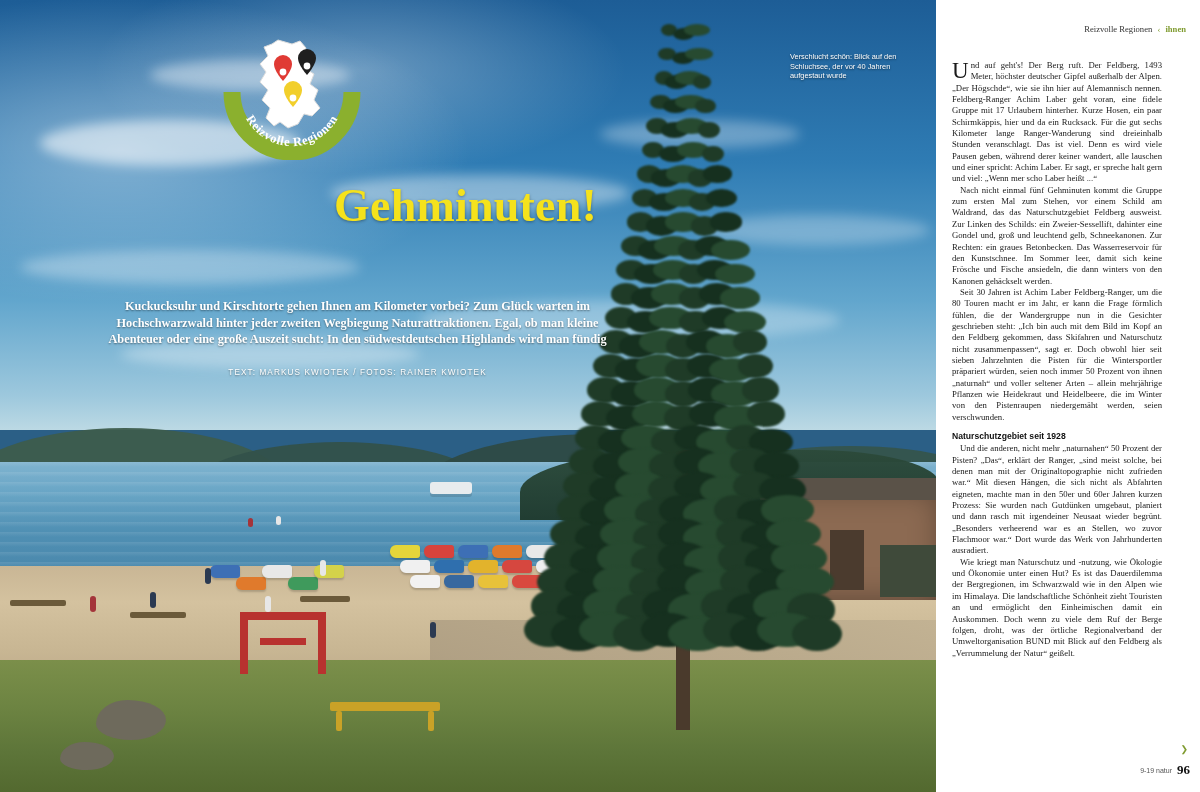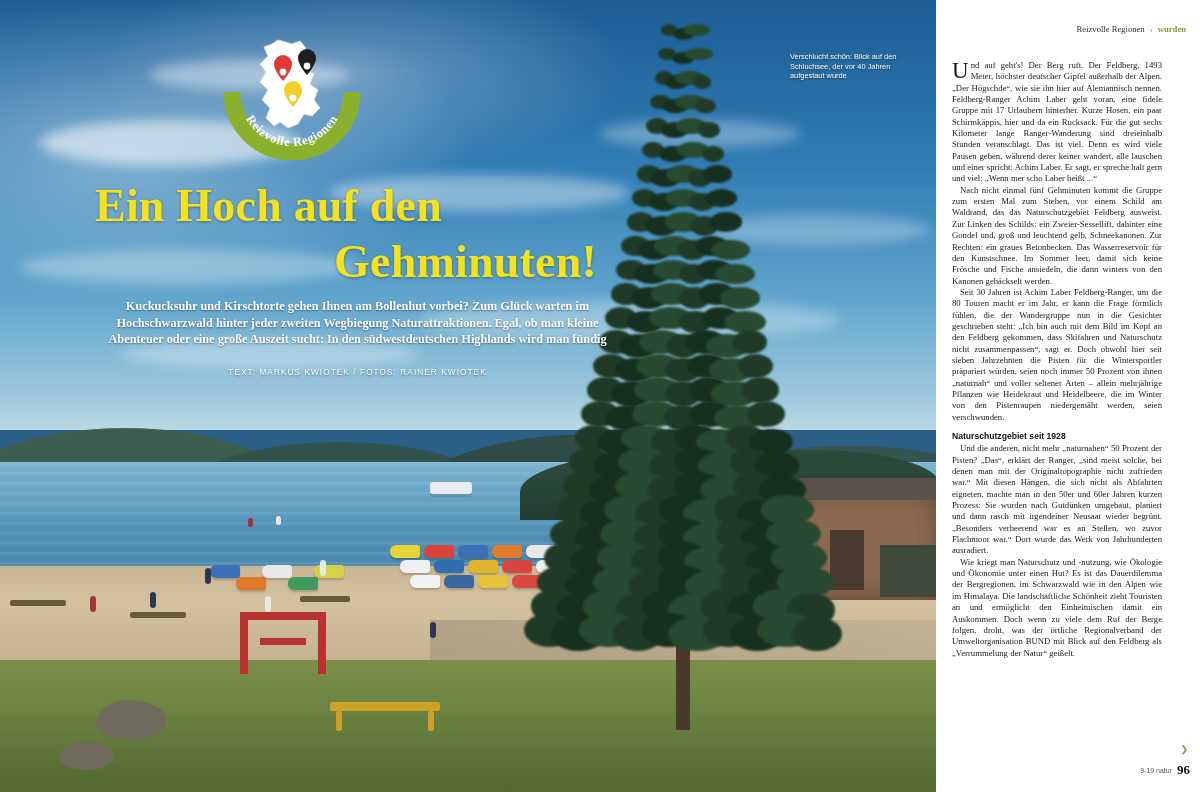--- a/index.html
+++ b/index.html
@@ -688,36 +688,35 @@
           <circle cx="59" cy="28" r="3.4" fill="#ffffff"></circle>
         </g>
         <g>
           <path d="M36,52 a9,9 0 1 1 18,0 c0,7 -9,17 -9,17 s-9,-10 -9,-17 z" fill="#f2cf2b"></path>
           <circle cx="45" cy="60" r="3.4" fill="#ffffff"></circle>
         </g>
       </svg>
     </div>
 
     <div class="headline">
-      <div class="l1">Ein Hoch auf den</div>
       <div class="l2">Gehminuten!</div>
     </div>
 
-    <div class="standfirst">Kuckucksuhr und Kirschtorte gehen Ihnen am Bollenhut vorbei? Zum Glück warten im Hochschwarzwald hinter jeder zweiten Wegbiegung Naturattraktionen. Egal, ob man kleine Abenteuer oder eine große Auszeit sucht: In den südwestdeutschen Highlands wird man fündig</div>
+    <div class="standfirst">Kuckucksuhr und Kirschtorte gehen Ihnen am Kilometer vorbei? Zum Glück warten im Hochschwarzwald hinter jeder zweiten Wegbiegung Naturattraktionen. Egal, ob man kleine Abenteuer oder eine große Auszeit sucht: In den südwestdeutschen Highlands wird man fündig</div>
     <div class="credits">TEXT: MARKUS KWIOTEK / FOTOS: RAINER KWIOTEK</div>
 
     <div class="photo-caption">Verschlucht schön: Blick auf den Schluchsee, der vor 40 Jahren aufgestaut wurde</div>
   </div>
 
   <div class="textcol">
 
     <div class="running-head">
       <span>Reizvolle Regionen</span>
       <span class="chev">‹</span>
-      <span class="brand">wurden</span>
+      <span class="brand">ihnen</span>
     </div>
 
     <div class="body" id="articleBody">
         <p class="first"><span class="dropcap">U</span>nd auf geht's! Der Berg ruft. Der Feldberg, 1493 Meter, höchster deutscher Gipfel außerhalb der Alpen. „Der Högschde“, wie sie ihn hier auf Alemannisch nennen. Feldberg-Ranger Achim Laber geht voran, eine fidele Gruppe mit 17 Urlaubern hinterher. Kurze Hosen, ein paar Schirmkäppis, hier und da ein Rucksack. Für die gut sechs Kilometer lange Ranger-Wanderung sind dreieinhalb Stunden veranschlagt. Das ist viel. Denn es wird viele Pausen geben, während derer keiner wandert, alle lauschen und einer spricht: Achim Laber. Er sagt, er spreche halt gern und viel: „Wenn mer scho Laber heißt ...“</p>
         <p>Nach nicht einmal fünf Gehminuten kommt die Gruppe zum ersten Mal zum Stehen, vor einem Schild am Waldrand, das das Naturschutzgebiet Feldberg ausweist. Zur Linken des Schilds: ein Zweier-Sessellift, dahinter eine Gondel und, groß und leuchtend gelb, Schneekanonen. Zur Rechten: ein graues Betonbecken. Das Wasserreservoir für den Kunstschnee. Im Sommer leer, damit sich keine Frösche und Fische ansiedeln, die dann winters von den Kanonen gehäckselt werden.</p>
         <p>Seit 30 Jahren ist Achim Laber Feldberg-Ranger, um die 80 Touren macht er im Jahr, er kann die Frage förmlich fühlen, die der Wandergruppe nun in die Gesichter geschrieben steht: „Ich bin auch mit dem Bild im Kopf an den Feldberg gekommen, dass Skifahren und Naturschutz nicht zusammenpassen“, sagt er. Doch obwohl hier seit sieben Jahrzehnten die Pisten für die Wintersportler präpariert würden, seien noch immer 50 Prozent von ihnen „naturnah“ und voller seltener Arten – allein mehrjährige Pflanzen wie Heidekraut und Heidelbeere, die im Winter von den Pistenraupen niedergemäht werden, seien verschwunden.</p>
         <div class="subhead">Naturschutzgebiet seit 1928</div>
         <p>Und die anderen, nicht mehr „naturnahen“ 50 Prozent der Pisten? „Das“, erklärt der Ranger, „sind meist solche, bei denen man mit der Originaltopographie nicht zufrieden war.“ Mit diesen Hängen, die sich nicht als Abfahrten eigneten, machte man in den 50er und 60er Jahren kurzen Prozess: Sie wurden nach Gutdünken umgebaut, planiert und dann rasch mit irgendeiner Neusaat wieder begrünt. „Besonders verheerend war es an Stellen, wo zuvor Flachmoor war.“ Dort wurde das Werk von Jahrhunderten ausradiert.</p>
         <p>Wie kriegt man Naturschutz und -nutzung, wie Ökologie und Ökonomie unter einen Hut? Es ist das Dauerdilemma der Bergregionen, im Schwarzwald wie in den Alpen wie im Himalaya. Die landschaftliche Schönheit zieht Touristen an und ermöglicht den Einheimischen damit ein Auskommen. Doch wenn zu viele dem Ruf der Berge folgen, droht, was der örtliche Regionalverband der Umweltorganisation BUND mit Blick auf den Feldberg als „Verrummelung der Natur“ geißelt.</p>
       </div>

